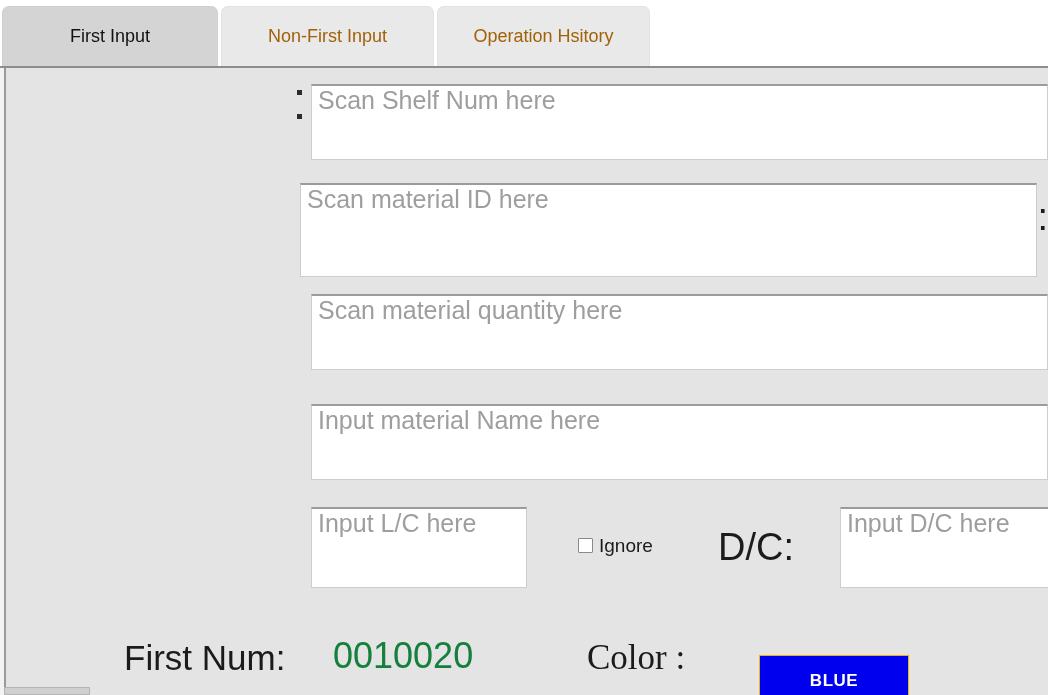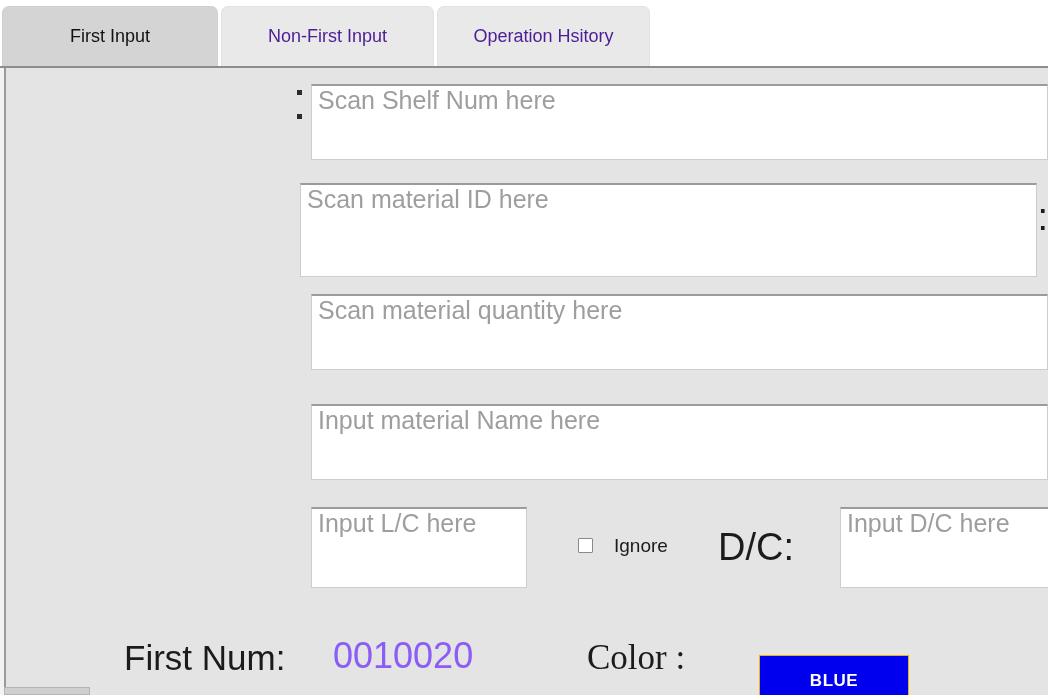--- a/index.html
+++ b/index.html
@@ -36,21 +36,21 @@
     top: 6px;
     height: 60px;
     border-radius: 7px 7px 0 0;
     background: #e9e9e9;
     border: 1px solid #e2e2e2;
     border-bottom: none;
     box-sizing: border-box;
     display: flex;
     align-items: center;
     justify-content: center;
-    color: #4c1d95;
+    color: #a16207;
     font-size: 18px;
     cursor: pointer;
     user-select: none;
   }
   .tab.selected {
     background: #d4d4d4;
     border-color: #cfcfcf;
     color: #111111;
   }
   .tab-0 { left: 2px;   width: 216px; }
@@ -135,21 +135,21 @@
 
   
   .lbl-lc  { top: 528px; width: 292px; }
   .tb-lc   { left: 311px; top: 507px; width: 216px; height: 81px; }
   .chk-wrap {
     position: absolute;
     left: 578px;
     top: 536px;
     display: flex;
     align-items: center;
-    gap: 21px;
+    gap: 6px;
     cursor: pointer;
     user-select: none;
   }
   .chk-box {
     width: 15px;
     height: 15px;
     border: 1px solid #8a8a8a;
     background: #ffffff;
     box-sizing: border-box;
     border-radius: 1px;
@@ -180,21 +180,21 @@
     color: #1b1b1b;
     font-size: 35px;
     line-height: 1;
     white-space: nowrap;
     user-select: none;
   }
   .cellnum-value {
     position: absolute;
     left: 333px;
     top: 638px;
-    color: #8b5cf6;
+    color: #15803d;
     font-size: 36px;
     line-height: 1;
     white-space: nowrap;
     user-select: none;
   }
   .color-label {
     position: absolute;
     left: 587px;
     top: 640px;
     color: #1b1b1b;

